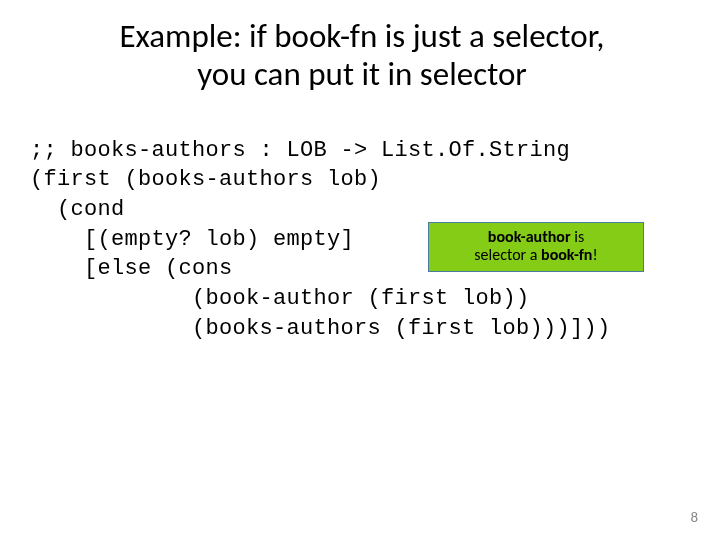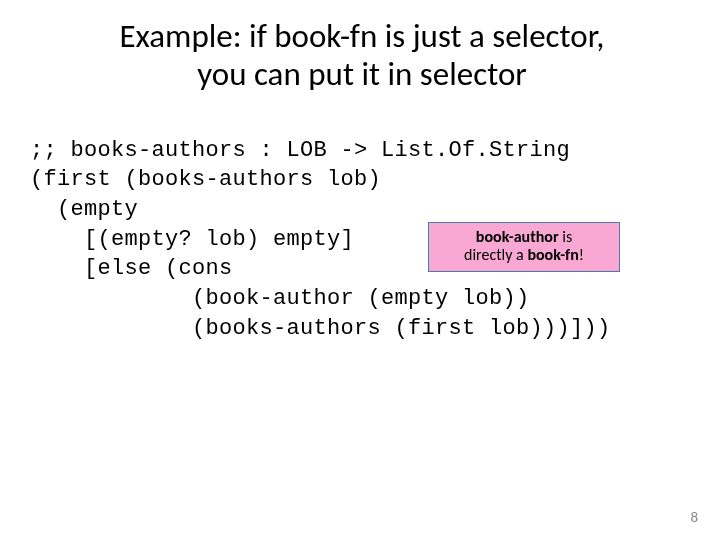--- a/index.html
+++ b/index.html
@@ -32,23 +32,23 @@
     line-height: 1.35;
     white-space: pre;
     padding: 6px 0 0 30px;
     position: relative;
     letter-spacing: 0.3px;
   }
   .callout {
     position: absolute;
     left: 428px;
     top: 222px;
-    width: 192px;
+    width: 216px;
     border: 1px solid #4a7ba6;
-    background: #f9a8d4;
+    background: #84cc16;
     font-family: Calibri, "Segoe UI", Arial, sans-serif;
     font-size: 16px;
     line-height: 1.15;
     text-align: center;
     padding: 5px 6px 6px 6px;
     box-sizing: border-box;
   }
   .callout .b { font-weight: bold; }
   .page-num {
     position: absolute;
@@ -65,27 +65,27 @@
 <div class="slide">
 
   <div class="title">
     <span>Example: if book-fn is just a selector,</span><br>
     <span>you can put it in selector</span>
   </div>
 
   <div class="code-block">
 <span>;; books-authors : LOB -&gt; List.Of.String</span>
 <span>(first (books-authors lob)</span>
-<span>  (empty</span>
+<span>  (cond</span>
 <span>    [(empty? lob) empty]</span>
 <span>    [else (cons</span>
-<span>            (book-author (empty lob))</span>
+<span>            (book-author (first lob))</span>
 <span>            (books-authors (first lob)))]))</span>
   </div>
 
   <div class="callout">
     <span class="b">book-author</span><span> is</span><br>
-    <span>directly a </span><span class="b">book-fn</span><span>!</span>
+    <span>selector a </span><span class="b">book-fn</span><span>!</span>
   </div>
 
   <div class="page-num">8</div>
 
 </div>
 
 </body></html>

